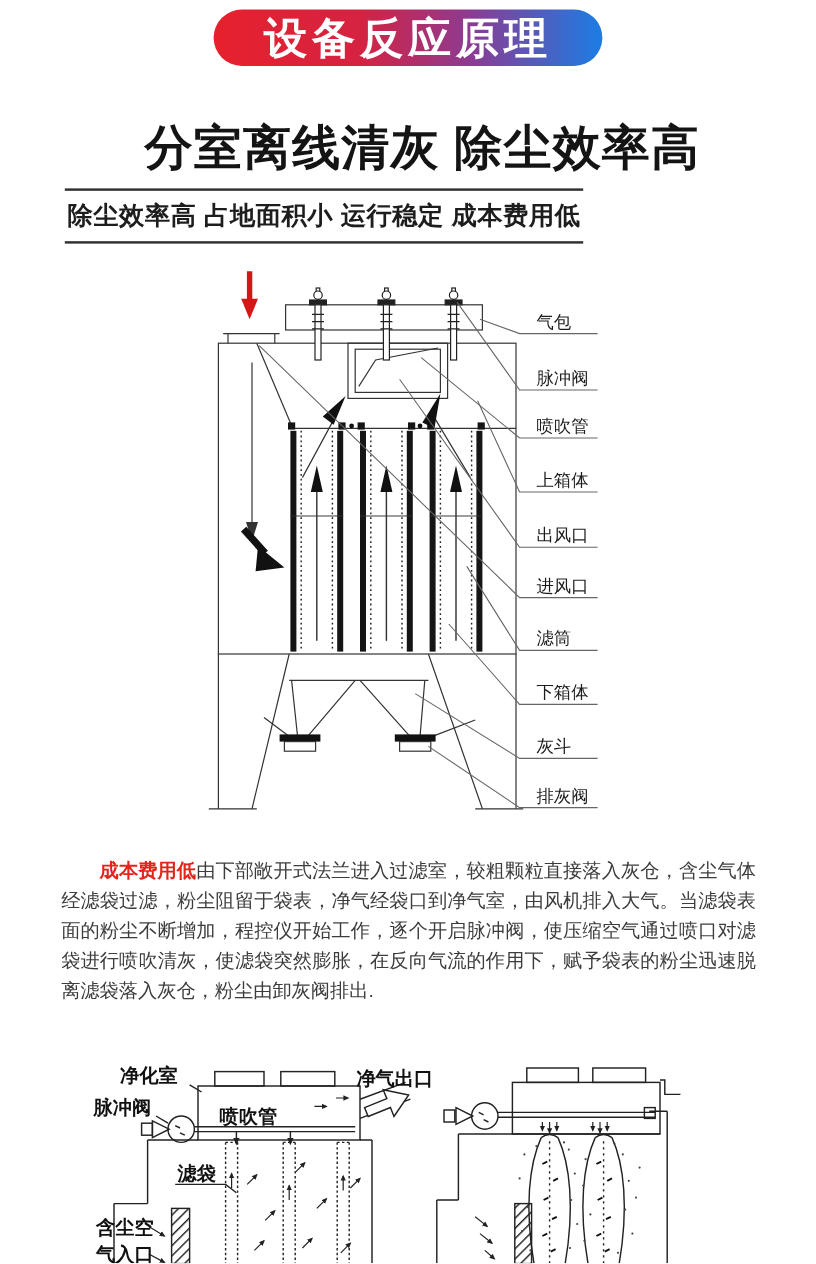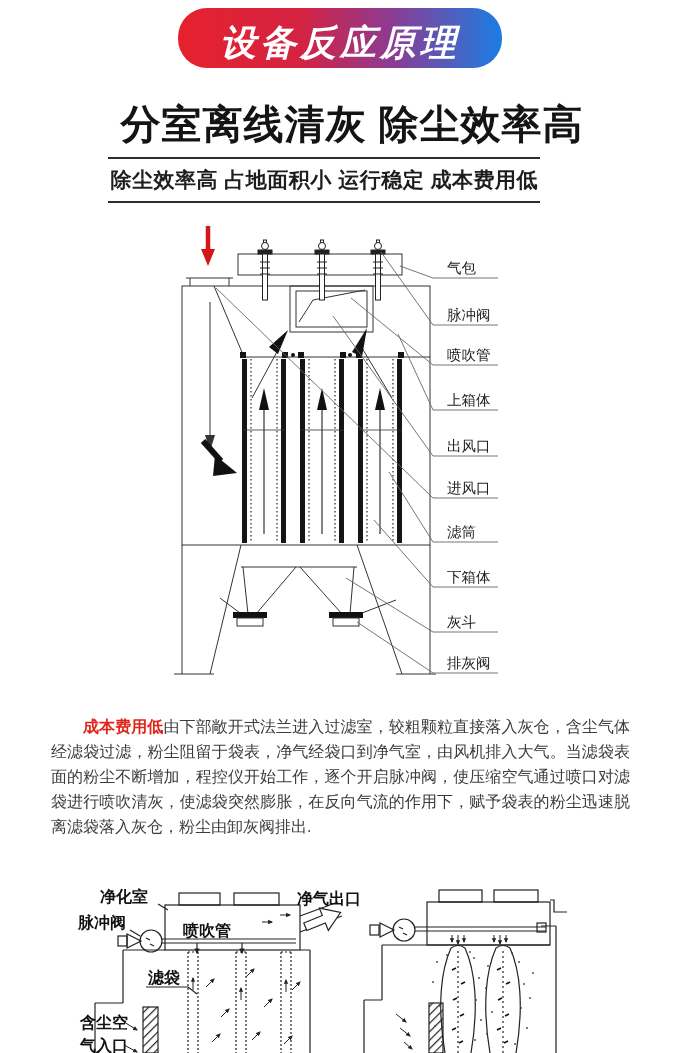--- a/index.html
+++ b/index.html
@@ -1,27 +1,27 @@
 <!DOCTYPE html>
 <html><head>
 <meta charset="utf-8">
 <style>
   html,body{margin:0;padding:0;background:#ffffff;}
   .page{position:relative;width:680px;height:1053px;overflow:hidden;background:#fff;
         font-family:"Liberation Sans","DejaVu Sans",sans-serif;}
 
   .banner{position:absolute;top:8px;left:50%;transform:translateX(-50%);
-          height:60px;padding:0 42px;border-radius:29px;display:flex;align-items:flex-end;justify-content:center;
-          background:linear-gradient(90deg,#e7212d 0%,#d42342 38%,#8c3b92 66%,#1b7de4 100%);font-style:italic;}
+          height:47px;padding:0 42px;border-radius:29px;display:flex;align-items:flex-start;justify-content:center;
+          background:linear-gradient(90deg,#e7212d 0%,#d42342 38%,#8c3b92 66%,#1b7de4 100%);}
   .banner span{color:#fff;font-size:36px;font-weight:bold;letter-spacing:4px;white-space:nowrap;}
 
   .headline{position:absolute;top:86px;left:0;width:680px;margin:12px;text-align:center;
             font-size:40px;line-height:52px;font-weight:bold;color:#141414;letter-spacing:1px;}
 
-  .subtitle-wrap{position:absolute;top:157px;left:0;width:540px;text-align:right;}
+  .subtitle-wrap{position:absolute;top:157px;left:0;width:540px;text-align:center;}
   .subtitle{display:inline-block;border-top:2px solid #2e2e2e;border-bottom:2px solid #2e2e2e;
             padding:7px 2px;font-size:21px;font-weight:bold;color:#1d1d1d;letter-spacing:0.5px;white-space:nowrap;}
 
   .diagram-main{position:absolute;top:222px;left:0;}
   .diagram-bags{position:absolute;top:858px;left:0;}
 
   svg text{font-family:"Liberation Sans","DejaVu Sans",sans-serif;}
   .callout-text{font-size:14.5px;fill:#1c1c1c;}
   .bag-label{font-size:16px;font-weight:bold;fill:#111;}
 

